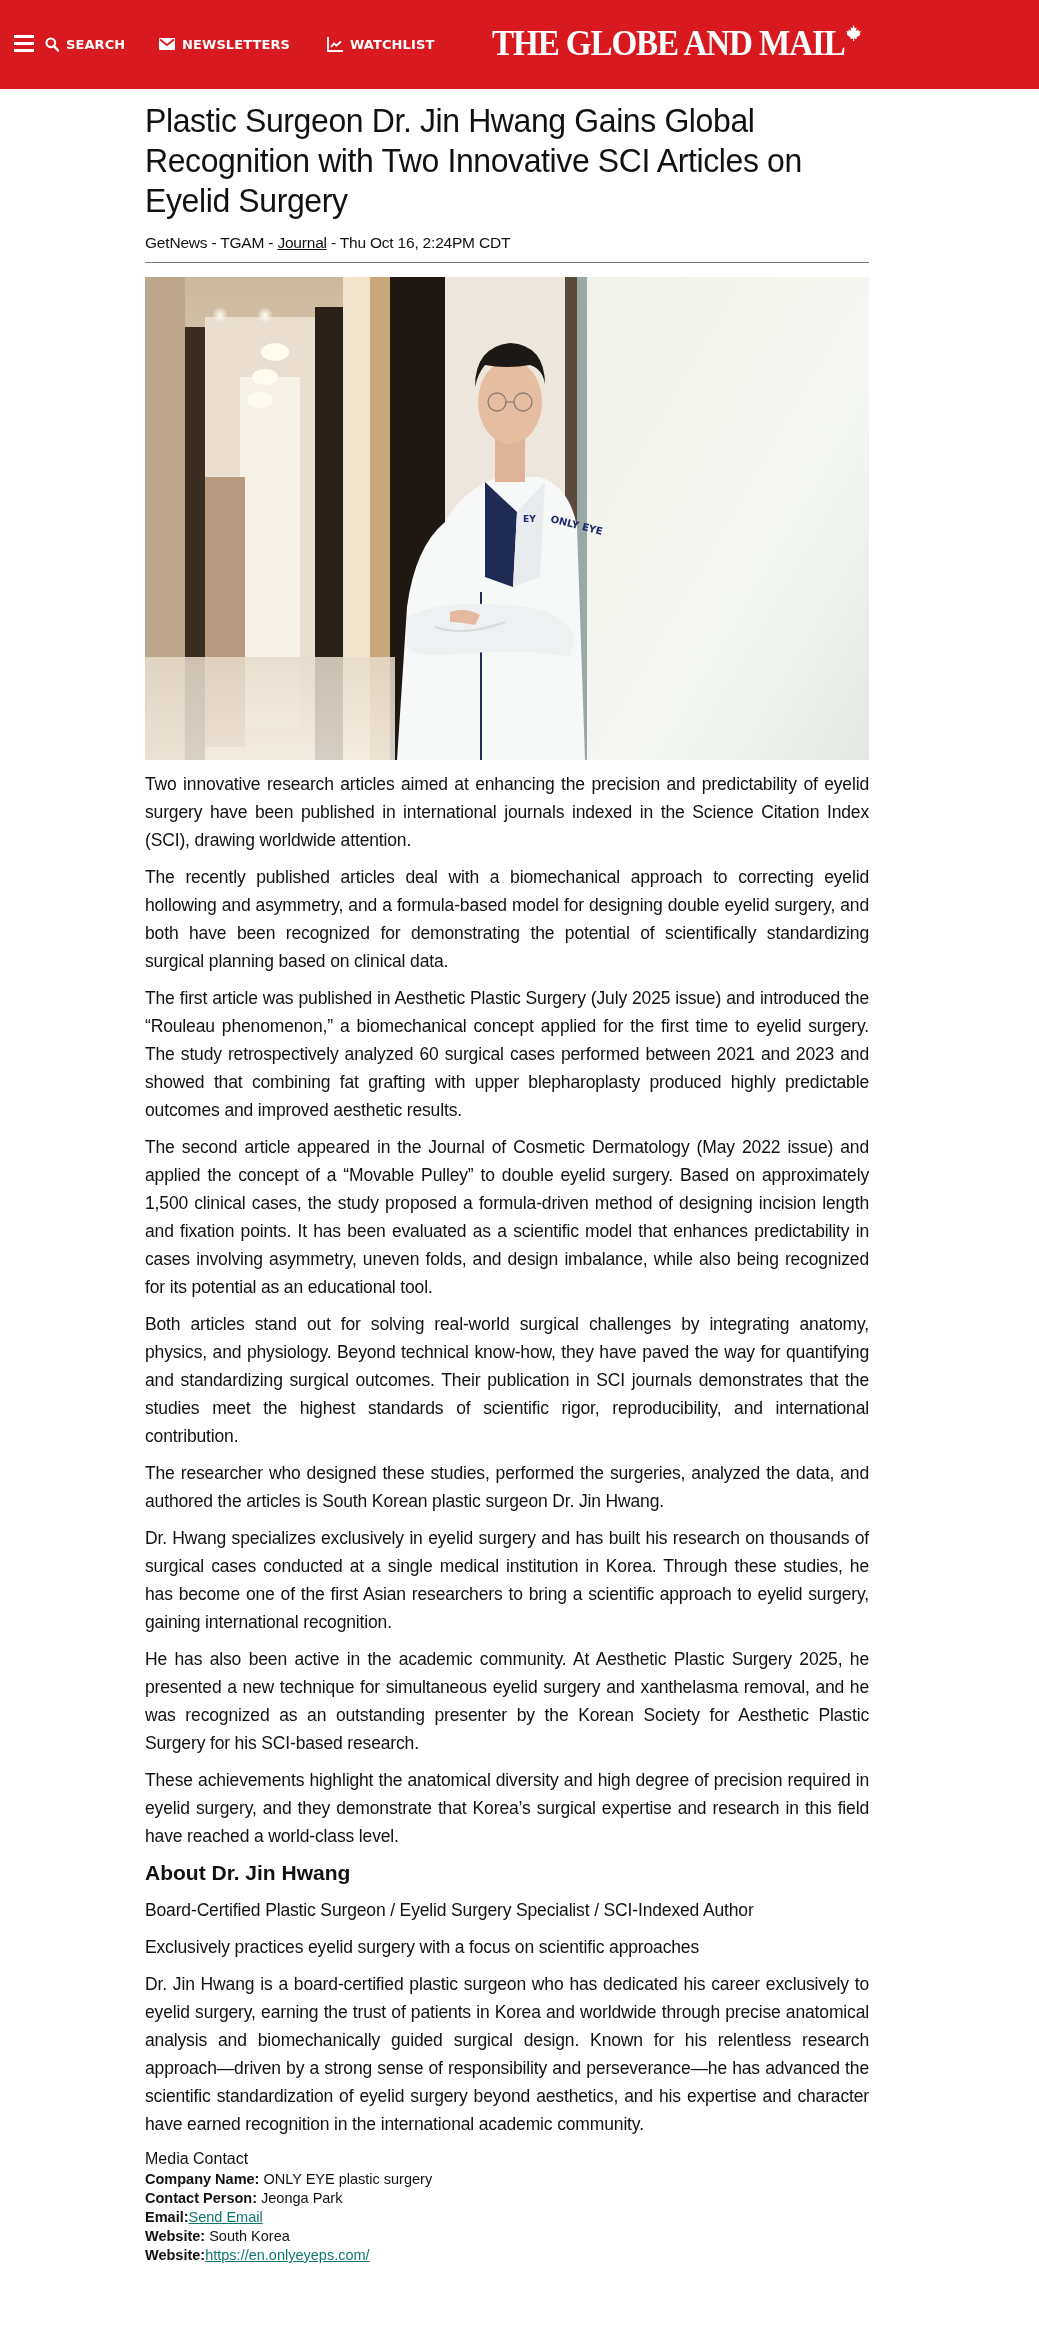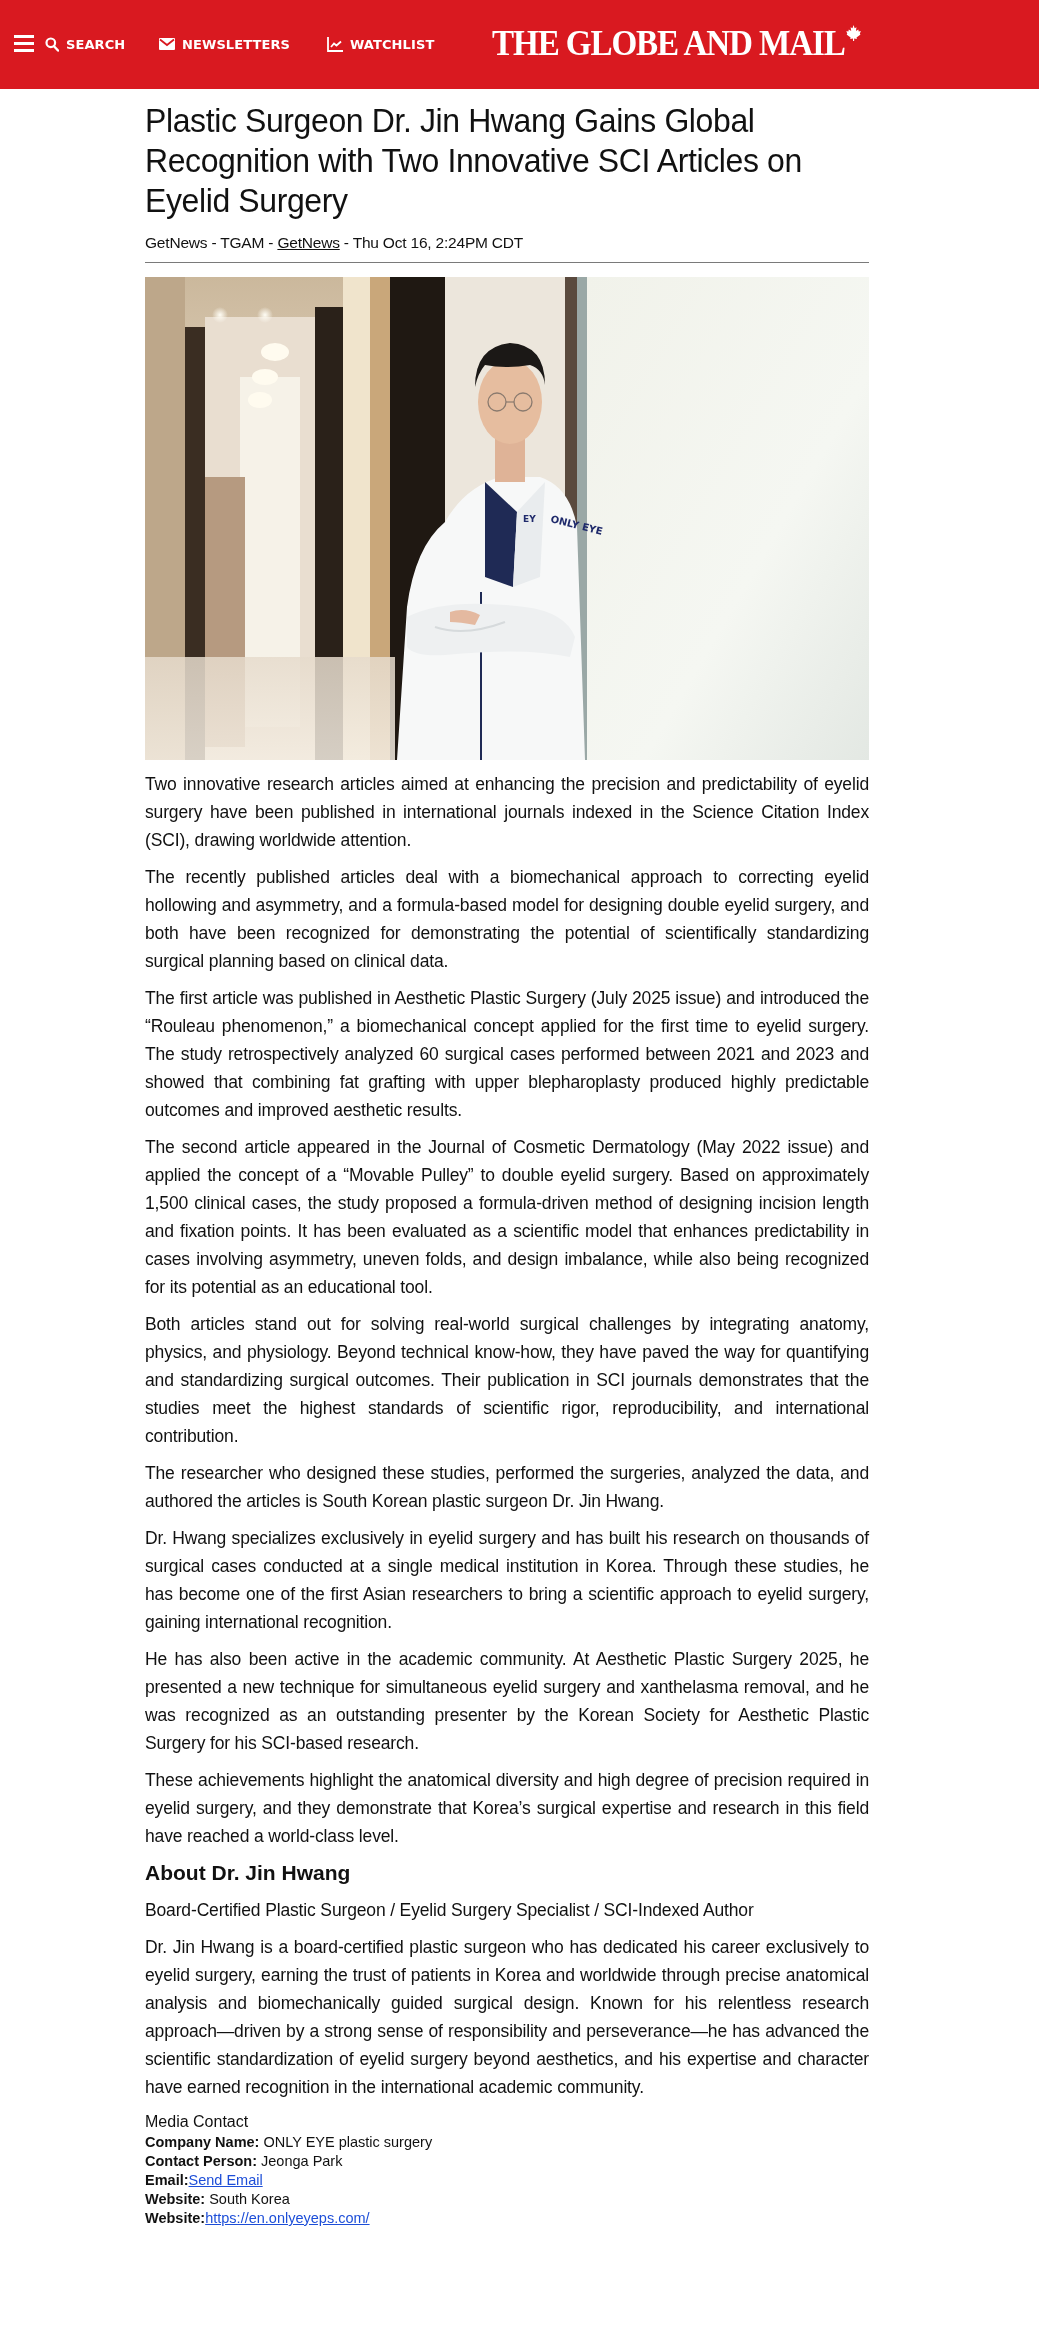--- a/index.html
+++ b/index.html
@@ -89,21 +89,21 @@
   .body-text p:first-child { margin-top: 10px; }
   .body-text p.sub { text-align: left; }
   .body-text h3 {
     font-size: 21px; line-height: 28px; font-weight: bold; margin-top: 9px;
   }
   .contact {
     margin-top: 10px; font-size: 14.5px; line-height: 19px; color: #111;
   }
   .contact .mc-title { font-size: 16px; line-height: 22px; }
   .contact b { font-weight: bold; }
-  .contact a { color: #1d4ed8; text-decoration: underline; cursor: pointer; }
+  .contact a { color: #0f766e; text-decoration: underline; cursor: pointer; }
 </style>
 </head>
 <body>
 
 <header class="topbar">
   <div class="menu-btn">
     <span></span>
     <span></span>
     <span></span>
   </div>
@@ -137,21 +137,21 @@
     <svg class="leaf" width="16" height="16" viewBox="0 0 20 20">
       <path d="M10 0 L11.5 4 L14 2.8 L13.2 7.5 L16.5 5.5 L17 8 L20 7.5 L18.5 11 L19.5 12 L14 15.5 L14.5 17.5 L10.8 17 L10.8 20 L9.2 20 L9.2 17 L5.5 17.5 L6 15.5 L0.5 12 L1.5 11 L0 7.5 L3 8 L3.5 5.5 L6.8 7.5 L6 2.8 L8.5 4 Z" fill="#fff"></path>
     </svg>
   </div>
 </header>
 
 <main class="article">
   <h1 class="headline">Plastic Surgeon Dr. Jin Hwang Gains Global Recognition with Two Innovative SCI Articles on Eyelid Surgery</h1>
 
   <div class="byline">
-    <span>GetNews - TGAM - </span><a>GetNews</a><span> - Thu Oct 16, 2:24PM CDT</span>
+    <span>GetNews - TGAM - </span><a>Journal</a><span> - Thu Oct 16, 2:24PM CDT</span>
   </div>
 
   <div class="rule"></div>
 
   <div class="hero">
     <svg width="724" height="483" viewBox="0 0 724 483">
       <defs>
         <linearGradient id="corr" x1="0" y1="0" x2="0" y2="1">
           <stop offset="0" stop-color="#cbb89c"></stop>
           <stop offset="0.5" stop-color="#e8dccb"></stop>
@@ -222,20 +222,21 @@
     <p>The first article was published in Aesthetic Plastic Surgery (July 2025 issue) and introduced the “Rouleau phenomenon,” a biomechanical concept applied for the first time to eyelid surgery. The study retrospectively analyzed 60 surgical cases performed between 2021 and 2023 and showed that combining fat grafting with upper blepharoplasty produced highly predictable outcomes and improved aesthetic results.</p>
     <p>The second article appeared in the Journal of Cosmetic Dermatology (May 2022 issue) and applied the concept of a “Movable Pulley” to double eyelid surgery. Based on approximately 1,500 clinical cases, the study proposed a formula-driven method of designing incision length and fixation points. It has been evaluated as a scientific model that enhances predictability in cases involving asymmetry, uneven folds, and design imbalance, while also being recognized for its potential as an educational tool.</p>
     <p>Both articles stand out for solving real-world surgical challenges by integrating anatomy, physics, and physiology. Beyond technical know-how, they have paved the way for quantifying and standardizing surgical outcomes. Their publication in SCI journals demonstrates that the studies meet the highest standards of scientific rigor, reproducibility, and international contribution.</p>
     <p>The researcher who designed these studies, performed the surgeries, analyzed the data, and authored the articles is South Korean plastic surgeon Dr. Jin Hwang.</p>
     <p>Dr. Hwang specializes exclusively in eyelid surgery and has built his research on thousands of surgical cases conducted at a single medical institution in Korea. Through these studies, he has become one of the first Asian researchers to bring a scientific approach to eyelid surgery, gaining international recognition.</p>
     <p>He has also been active in the academic community. At Aesthetic Plastic Surgery 2025, he presented a new technique for simultaneous eyelid surgery and xanthelasma removal, and he was recognized as an outstanding presenter by the Korean Society for Aesthetic Plastic Surgery for his SCI-based research.</p>
     <p>These achievements highlight the anatomical diversity and high degree of precision required in eyelid surgery, and they demonstrate that Korea’s surgical expertise and research in this field have reached a world-class level.</p>
 
     <h3>About Dr. Jin Hwang</h3>
     <p class="sub">Board-Certified Plastic Surgeon / Eyelid Surgery Specialist / SCI-Indexed Author</p>
+    <p class="sub">Exclusively practices eyelid surgery with a focus on scientific approaches</p>
     <p>Dr. Jin Hwang is a board-certified plastic surgeon who has dedicated his career exclusively to eyelid surgery, earning the trust of patients in Korea and worldwide through precise anatomical analysis and biomechanically guided surgical design. Known for his relentless research approach—driven by a strong sense of responsibility and perseverance—he has advanced the scientific standardization of eyelid surgery beyond aesthetics, and his expertise and character have earned recognition in the international academic community.</p>
   </div>
 
   <div class="contact">
     <div class="mc-title">Media Contact</div>
     <div>
       <b>Company Name:</b><span> ONLY EYE plastic surgery</span>
     </div>
     <div>
       <b>Contact Person:</b><span> Jeonga Park</span>

